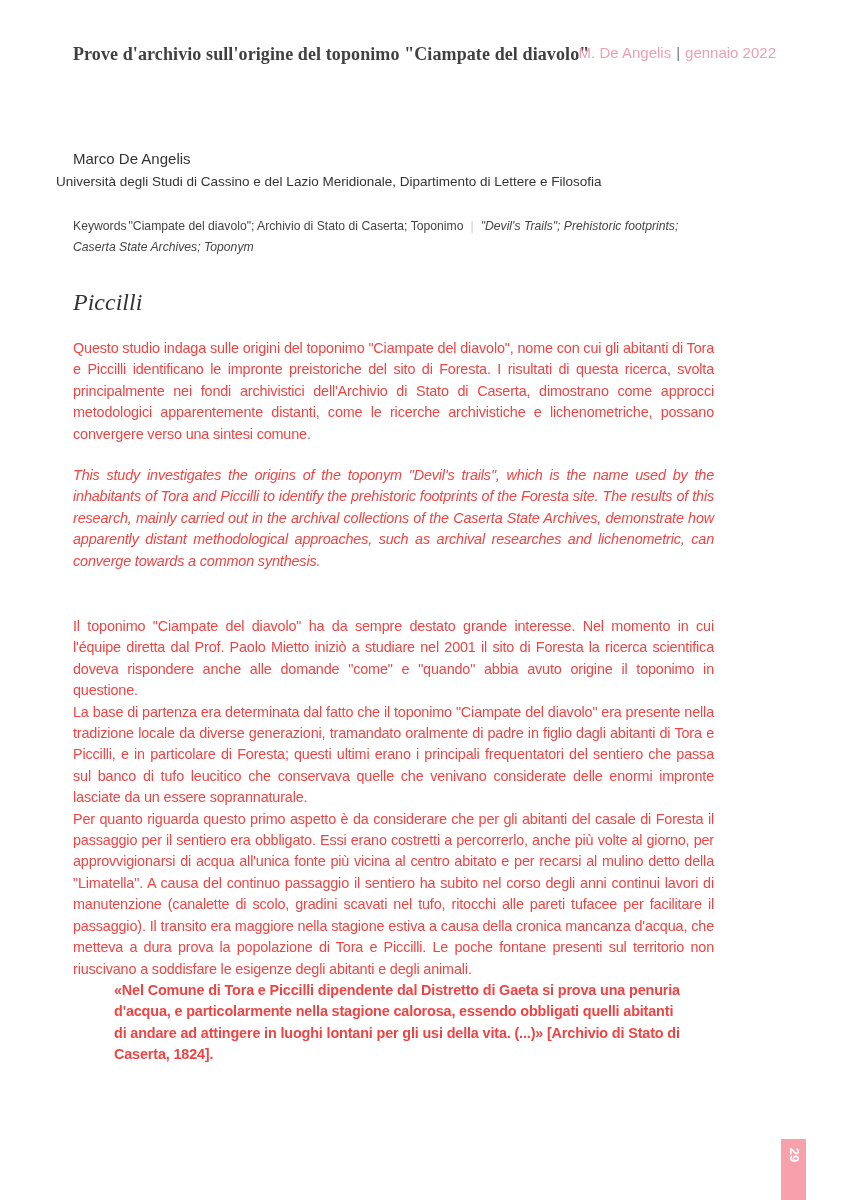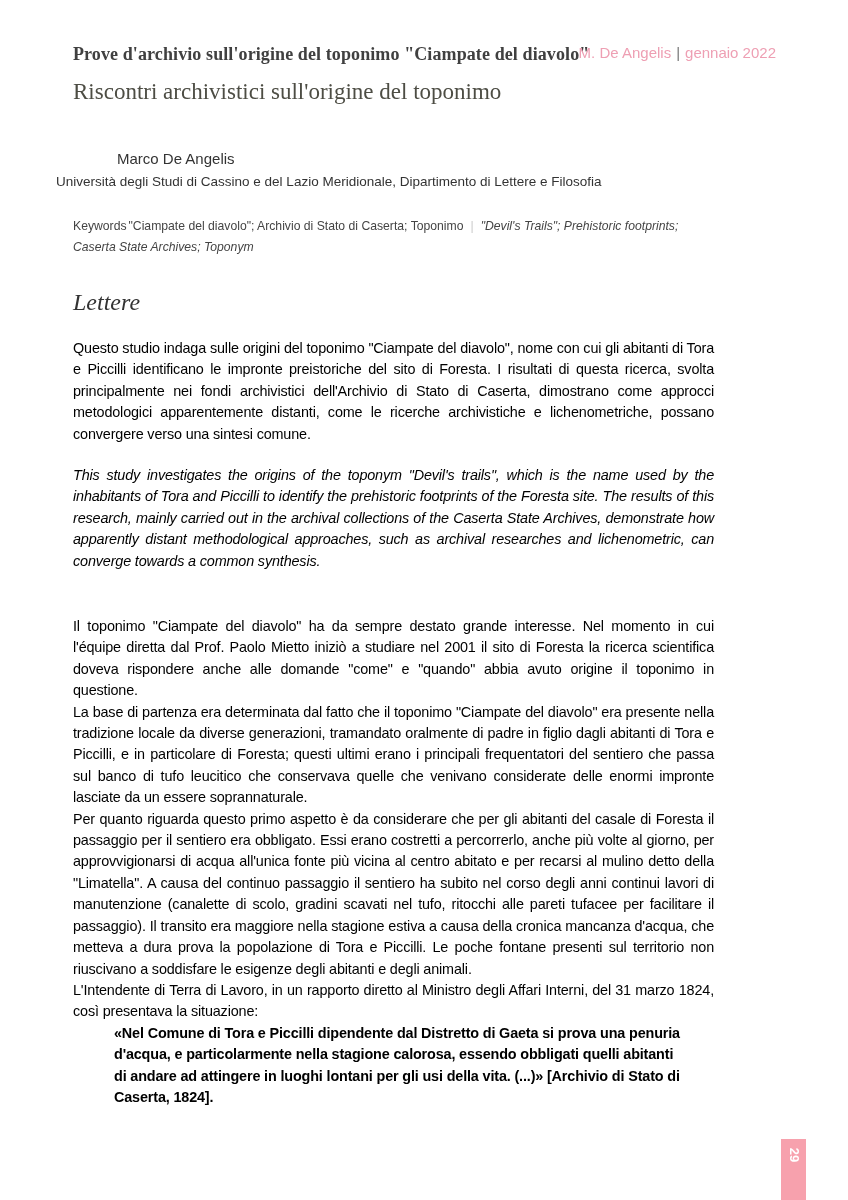--- a/index.html
+++ b/index.html
@@ -16,37 +16,37 @@
     .running-head-right {
       position: absolute; right: 72px; top: 44px;
       font-size: 15px; color: #ee9fb3;
     }
     .running-head-right .sep { color: #777; margin: 0 5px; }
     .title {
       position: absolute; left: 73px; top: 82px; width: 680px;
       font-family: "Liberation Serif", "DejaVu Serif", serif;
       font-size: 23px; line-height: 20px; color: #4d4d44;
     }
-    .author { position: absolute; left: 73px; top: 150px; font-size: 15px; color: #333; margin-left: 44px; }
+    .author { position: absolute; left: 73px; top: 150px; font-size: 15px; color: #333; }
     .affil { position: absolute; left: 56px; top: 174px; font-size: 13.5px; color: #333; }
     .keywords {
       position: absolute; left: 73px; top: 216px; width: 650px;
       font-size: 12.2px; line-height: 21px; color: #444;
     }
     .keywords .kw-label { margin-right: 2px; }
     .keywords .kw-sep { color: #ccc; margin: 0 7px; }
     .keywords .en { font-style: italic; }
     .abstract-heading {
       position: absolute; left: 73px; top: 289px;
       font-family: "Liberation Serif", "DejaVu Serif", serif;
       font-style: italic; font-size: 24px; color: #333;
     }
     .para {
       position: absolute; left: 73px; width: 641px;
-      font-size: 14.4px; line-height: 21.4px; text-align: justify; color: #000000;
+      font-size: 14.4px; line-height: 21.4px; text-align: justify; color: #ef4444;
       letter-spacing: -0.15px;
     }
     .abs-it { top: 338px; }
     .abs-en { top: 465px; font-style: italic; }
     .body-text { top: 616px; }
     .body-text p { margin: 0; }
     .quote {
       margin: 0 0 0 41px !important; width: 571px; text-align: left; font-weight: bold;
     }
     .page-tab {
@@ -61,38 +61,36 @@
   </style>
 </head>
 <body>
 
 <div class="running-head-left">Prove d'archivio sull'origine del toponimo "Ciampate del diavolo"</div>
 <div class="running-head-right">
   <span>M. De Angelis</span><span class="sep">|</span><span>gennaio 2022</span>
 </div>
 
 <div class="title">
-  <div>Riscontri archivistici sull'origine del toponimo</div>
 </div>
 
 <div class="author">Marco De Angelis</div>
 <div class="affil">Università degli Studi di Cassino e del Lazio Meridionale, Dipartimento di Lettere e Filosofia</div>
 
 <div class="keywords">
   <span class="kw-label">Keywords</span><span>"Ciampate del diavolo"; Archivio di Stato di Caserta; Toponimo</span><span class="kw-sep">|</span><span class="en">"Devil's Trails"; Prehistoric footprints; Caserta State Archives; Toponym</span>
 </div>
 
-<div class="abstract-heading">Lettere</div>
+<div class="abstract-heading">Piccilli</div>
 
 <div class="para abs-it">Questo studio indaga sulle origini del toponimo "Ciampate del diavolo", nome con cui gli abitanti di Tora e Piccilli identificano le impronte preistoriche del sito di Foresta. I risultati di questa ricerca, svolta principalmente nei fondi archivistici dell'Archivio di Stato di Caserta, dimostrano come approcci metodologici apparentemente distanti, come le ricerche archivistiche e lichenometriche, possano convergere verso una sintesi comune.</div>
 <div class="para abs-en">This study investigates the origins of the toponym "Devil's trails", which is the name used by the inhabitants of Tora and Piccilli to identify the prehistoric footprints of the Foresta site. The results of this research, mainly carried out in the archival collections of the Caserta State Archives, demonstrate how apparently distant methodological approaches, such as archival researches and lichenometric, can converge towards a common synthesis.</div>
 
 <div class="para body-text">
   <p>Il toponimo "Ciampate del diavolo" ha da sempre destato grande interesse. Nel momento in cui l'équipe diretta dal Prof. Paolo Mietto iniziò a studiare nel 2001 il sito di Foresta la ricerca scientifica doveva rispondere anche alle domande "come" e "quando" abbia avuto origine il toponimo in questione.</p>
   <p>La base di partenza era determinata dal fatto che il toponimo "Ciampate del diavolo" era presente nella tradizione locale da diverse generazioni, tramandato oralmente di padre in figlio dagli abitanti di Tora e Piccilli, e in particolare di Foresta; questi ultimi erano i principali frequentatori del sentiero che passa sul banco di tufo leucitico che conservava quelle che venivano considerate delle enormi impronte lasciate da un essere soprannaturale.</p>
   <p>Per quanto riguarda questo primo aspetto è da considerare che per gli abitanti del casale di Foresta il passaggio per il sentiero era obbligato. Essi erano costretti a percorrerlo, anche più volte al giorno, per approvvigionarsi di acqua all'unica fonte più vicina al centro abitato e per recarsi al mulino detto della "Limatella". A causa del continuo passaggio il sentiero ha subito nel corso degli anni continui lavori di manutenzione (canalette di scolo, gradini scavati nel tufo, ritocchi alle pareti tufacee per facilitare il passaggio). Il transito era maggiore nella stagione estiva a causa della cronica mancanza d'acqua, che metteva a dura prova la popolazione di Tora e Piccilli. Le poche fontane presenti sul territorio non riuscivano a soddisfare le esigenze degli abitanti e degli animali.</p>
-  <p>L'Intendente di Terra di Lavoro, in un rapporto diretto al Ministro degli Affari Interni, del 31 marzo 1824, così presentava la situazione:</p>
   <p class="quote">«Nel Comune di Tora e Piccilli dipendente dal Distretto di Gaeta si prova una penuria d'acqua, e particolarmente nella stagione calorosa, essendo obbligati quelli abitanti di andare ad attingere in luoghi lontani per gli usi della vita. (...)» [Archivio di Stato di Caserta, 1824].</p>
 </div>
 
 <div class="page-tab">
   <div class="page-num">29</div>
 </div>
 
 </body></html>

